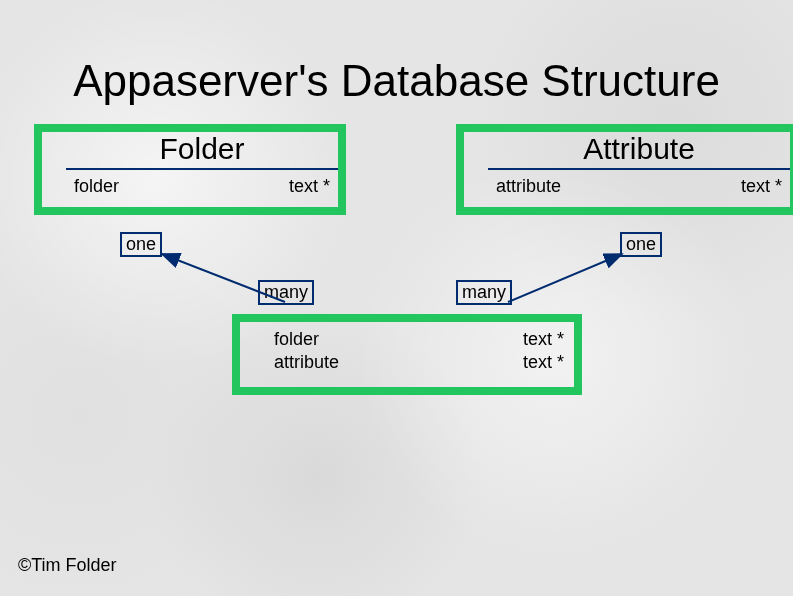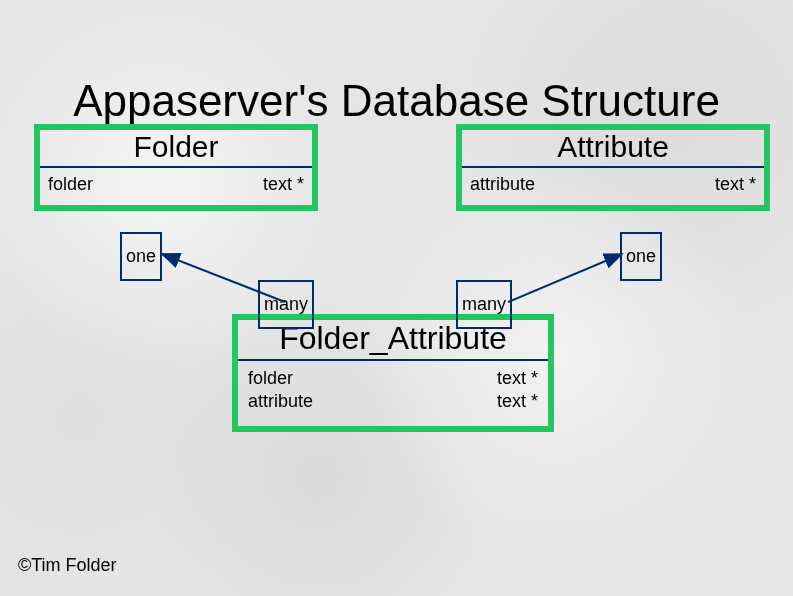--- a/index.html
+++ b/index.html
@@ -18,30 +18,31 @@
       radial-gradient(circle at 10% 70%, rgba(220,220,220,0.5) 0%, rgba(255,255,255,0) 25%);
     font-family: "Arial", "Helvetica", sans-serif;
     position: relative;
     overflow: hidden;
   }
 
   .title {
     position: absolute;
     left: 0;
     right: 0;
-    top: 76px;
+    top: 56px;
     text-align: center;
     font-size: 44px;
     color: #000;
   }
 
   .entity-box {
     position: absolute;
-    border: 6px solid #22c55e;
+    border: 8px solid #22c55e;
     background: transparent;
+    padding-left: 24px;
   }
   .entity-header {
     text-align: center;
     font-size: 30px;
     border-bottom: 2px solid #002b6f;
     padding: 0 4px 2px 4px;
   }
   .entity-row {
     display: flex;
     justify-content: space-between;
@@ -81,21 +82,21 @@
   #folder-attr-box .col {
     display: flex;
     flex-direction: column;
     line-height: 1.25;
   }
 
   .small-box {
     position: absolute;
     border: 2px solid #002b6f;
     font-size: 18px;
-    padding: 12px 4px;
+    padding: 0px 4px;
     background: transparent;
   }
   #one-left  { left: 120px; top: 232px; }
   #one-right { left: 620px; top: 232px; }
   #many-left  { left: 258px; top: 280px; }
   #many-right { left: 456px; top: 280px; }
 
   svg.arrows {
     position: absolute;
     left: 0; top: 0;
@@ -126,21 +127,20 @@
 
 <div id="attribute-box" class="entity-box">
   <div class="entity-header">Attribute</div>
   <div class="entity-row">
     <span class="left">attribute</span>
     <span class="right">text *</span>
   </div>
 </div>
 
 <div id="folder-attr-box" class="entity-box">
-  <div class="entity-header">Folder_Attribute</div>
   <div class="entity-body">
     <div class="col">
       <span>folder</span>
       <span>attribute</span>
     </div>
     <div class="col" style="text-align:right">
       <span>text *</span>
       <span>text *</span>
     </div>
   </div>

